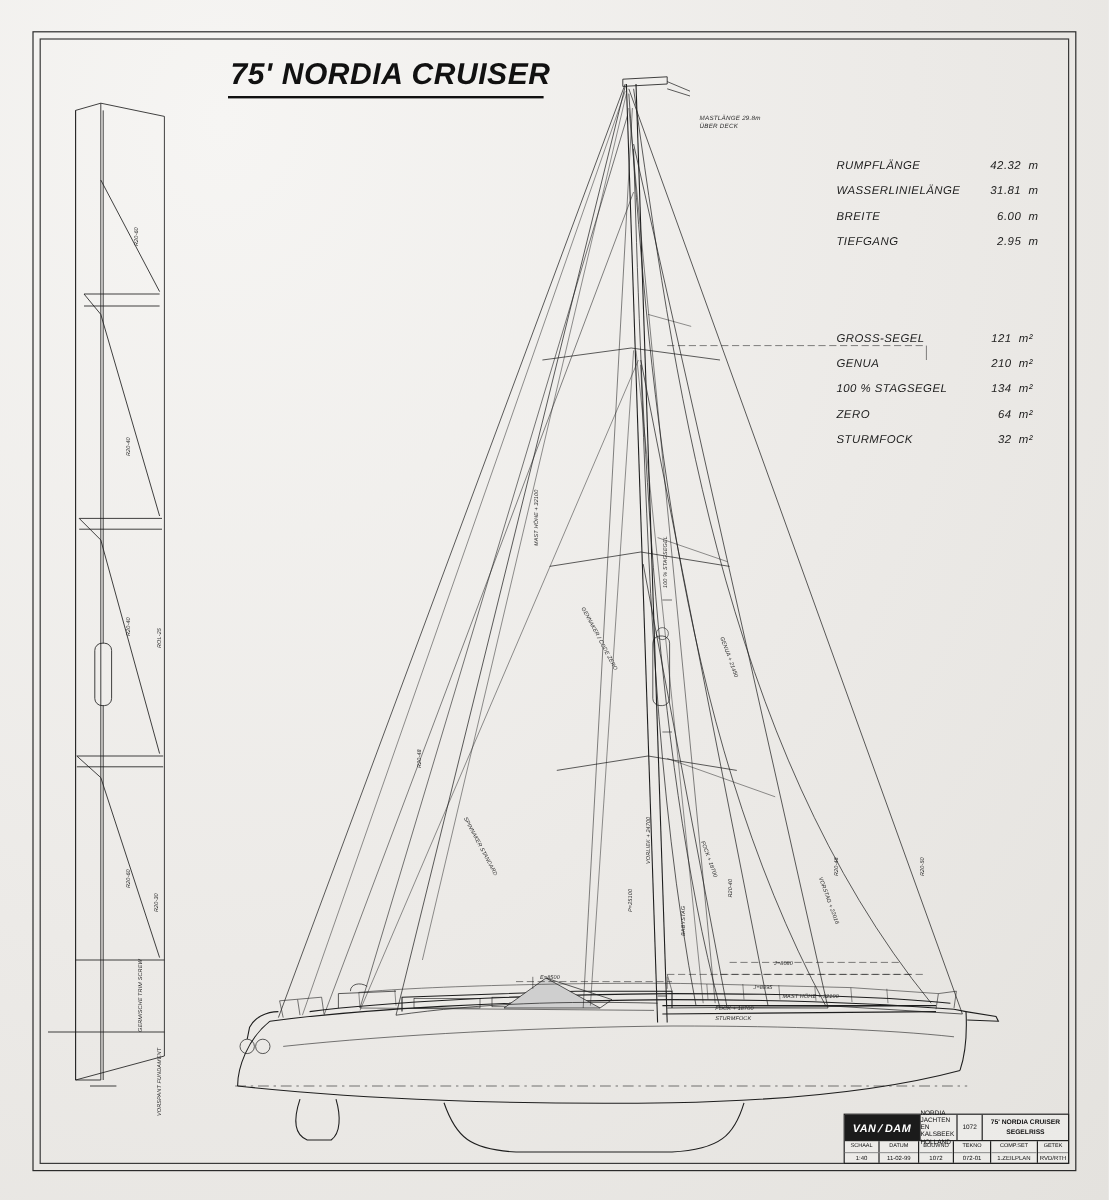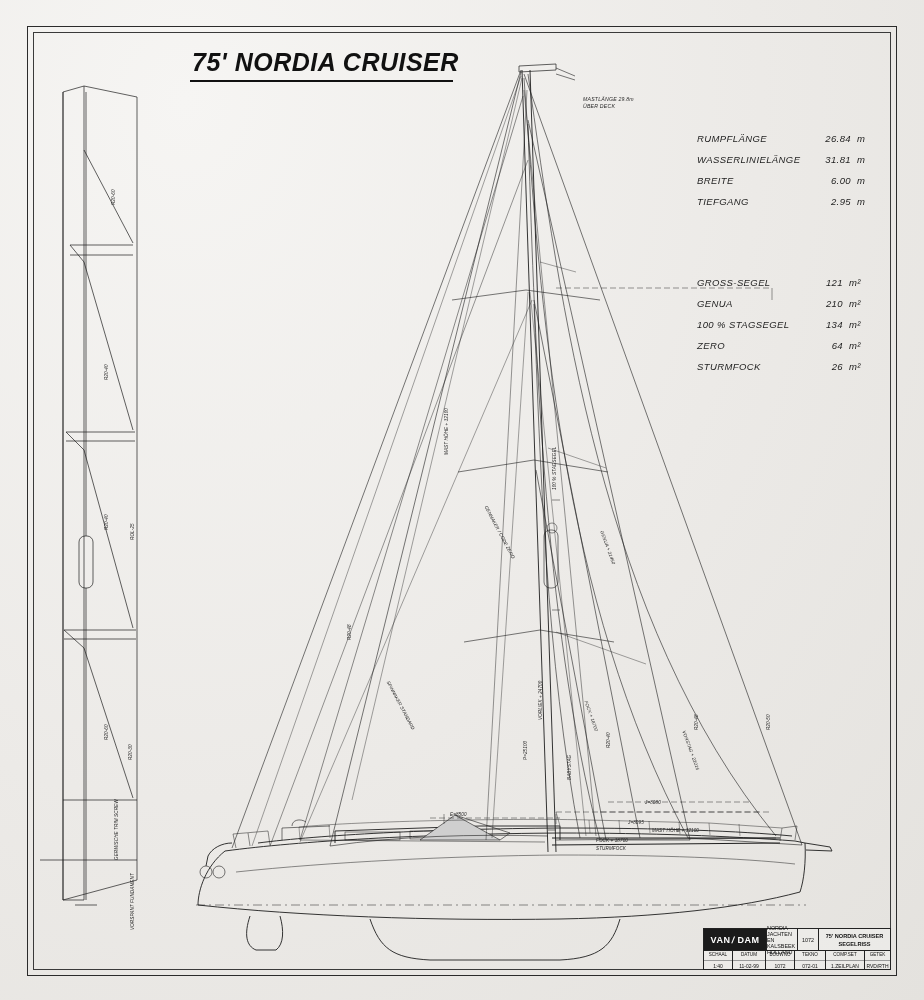--- a/index.html
+++ b/index.html
@@ -53,21 +53,21 @@
   
   #title-block{
     position:absolute;left:703px;top:928px;width:186px;height:40px;
     border:1px solid #222;background:rgba(255,255,255,.25);
     font-size:5.4px;color:#111;
   }
   #tb-top{display:flex;height:21px;border-bottom:1px solid #222;}
   #tb-logo{
     width:62px;border-right:1px solid #222;display:flex;align-items:center;
     justify-content:center;background:#1b1b1b;color:#fff;
-    font-weight:bold;font-size:9px;letter-spacing:.5px;
+    font-weight:bold;font-style:italic;font-size:9px;letter-spacing:.5px;
   }
   #tb-logo .slash{display:inline-block;transform:skewX(-12deg);padding:0 2px;}
   #tb-yard{
     width:30px;border-right:1px solid #222;display:flex;flex-direction:column;
     align-items:center;justify-content:center;font-size:5.4px;
   }
   #tb-name{
     flex:1;display:flex;flex-direction:column;align-items:center;justify-content:center;
     font-size:5.6px;font-weight:bold;line-height:8px;
   }
@@ -97,21 +97,21 @@
   <div id="border-inner"></div>
 
   <div id="title">75' NORDIA CRUISER</div>
   <div id="title-rule"></div>
 
   <div id="mast-note">MASTLÄNGE 29.8m<br>ÜBER DECK</div>
 
   <div id="hull-specs" class="spec-table">
     <div class="spec-row">
       <span class="spec-label">RUMPFLÄNGE</span>
-      <span class="spec-value">26.84</span>
+      <span class="spec-value">42.32</span>
       <span class="spec-unit">m</span>
     </div>
     <div class="spec-row">
       <span class="spec-label">WASSERLINIELÄNGE</span>
       <span class="spec-value">31.81</span>
       <span class="spec-unit">m</span>
     </div>
     <div class="spec-row">
       <span class="spec-label">BREITE</span>
       <span class="spec-value">6.00</span>
@@ -140,21 +140,21 @@
       <span class="spec-value">134</span>
       <span class="spec-unit">m²</span>
     </div>
     <div class="spec-row">
       <span class="spec-label">ZERO</span>
       <span class="spec-value">64</span>
       <span class="spec-unit">m²</span>
     </div>
     <div class="spec-row">
       <span class="spec-label">STURMFOCK</span>
-      <span class="spec-value">26</span>
+      <span class="spec-value">32</span>
       <span class="spec-unit">m²</span>
     </div>
   </div>
 
   <svg id="drawing" viewBox="0 0 924 1000">
     <g fill="none" stroke="#1e1e1e" stroke-width="0.7" shape-rendering="geometricPrecision">
 
       <g stroke-width="0.7">
         <path d="M63 92 L84 86 L84 900 L63 900 Z"></path>
         <line x1="63" y1="92" x2="63" y2="900"></line>

